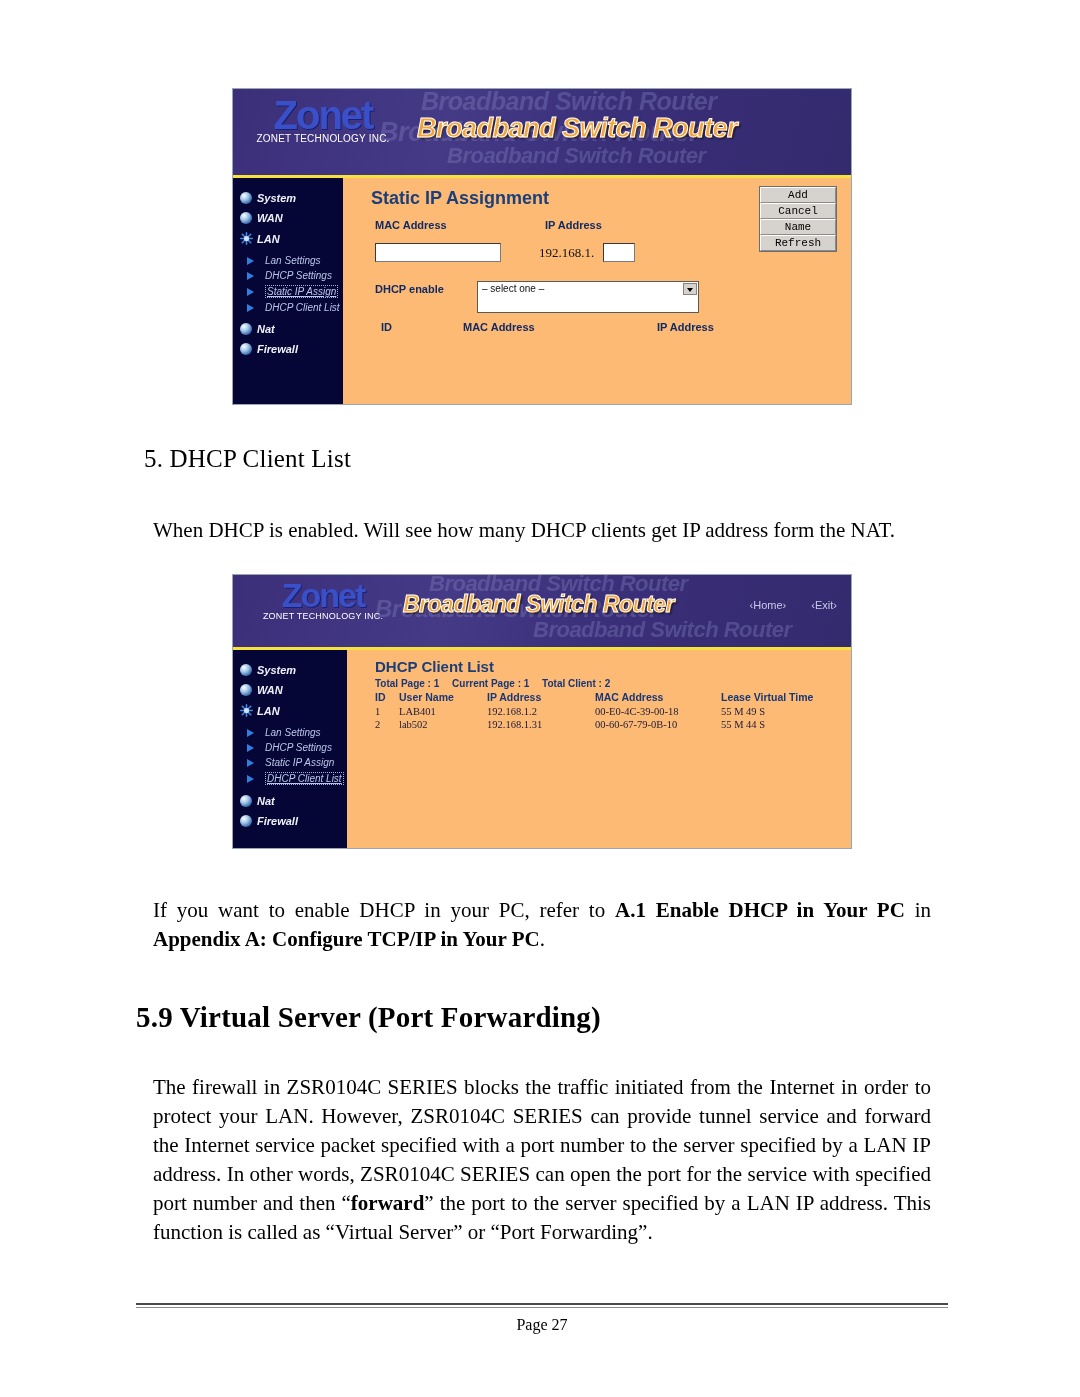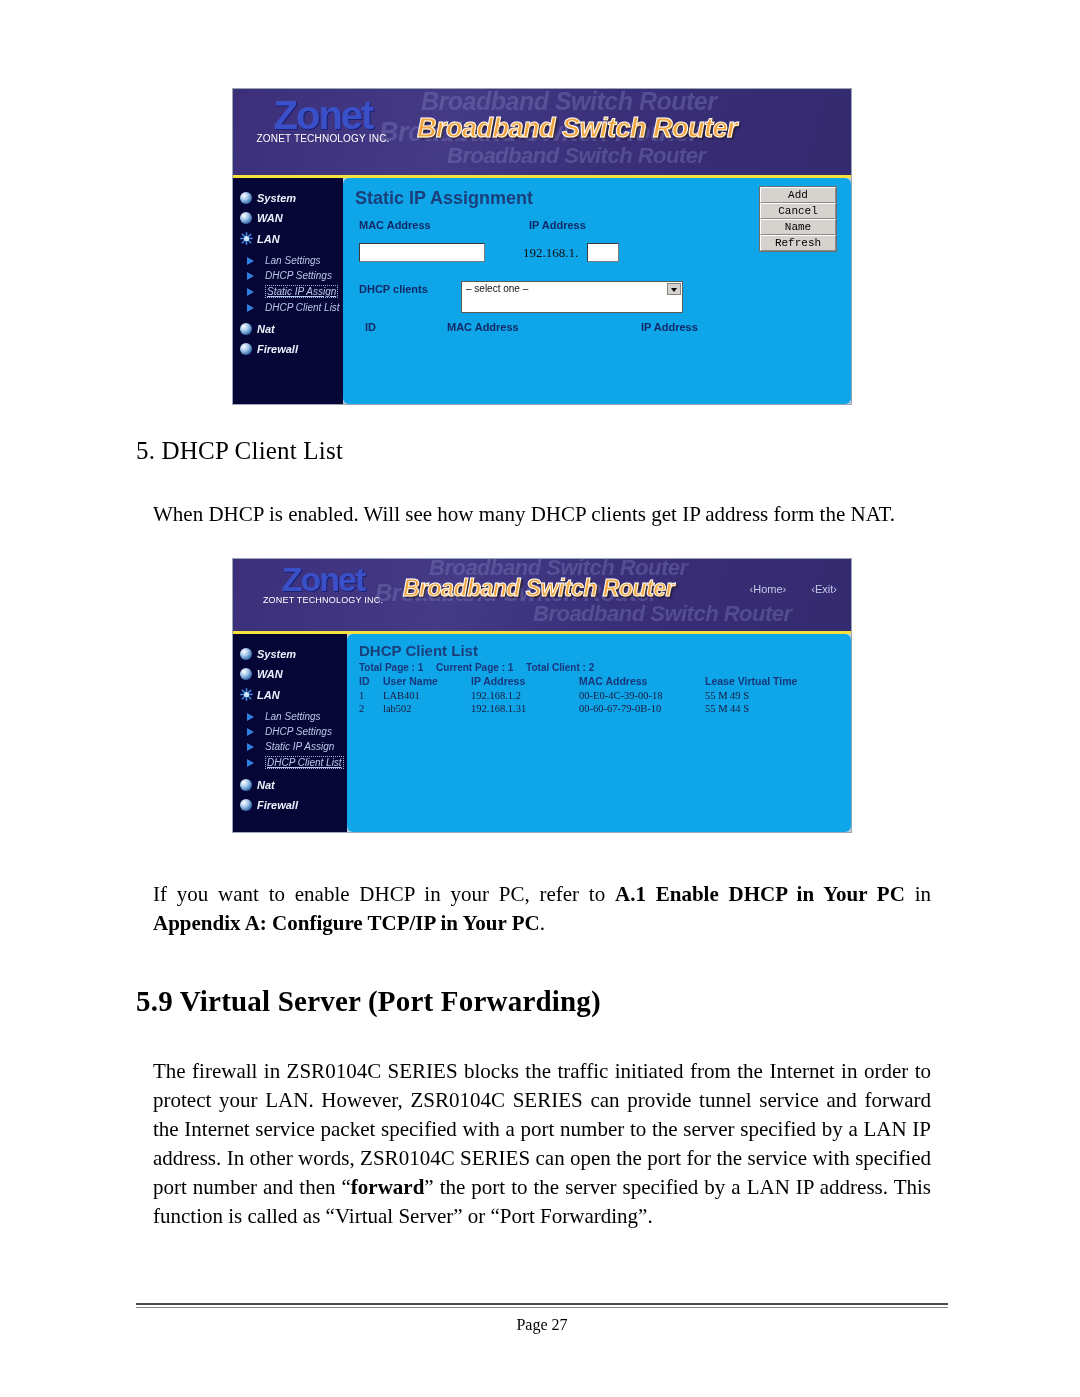--- a/index.html
+++ b/index.html
@@ -178,25 +178,24 @@
     flex: 0 0 7px;
   }
   .side-sub.active span.lbl {
     border: 1px dotted #9fb2dd;
     text-decoration: underline;
     padding: 0 1px;
   }
 
   .rs-content {
     flex: 1 1 auto;
-    background: #0ea5e9;
-    padding: 10px 12px 14px 12px;
+    background: #fdba74;
+    padding: 10px 12px 14px 28px;
     position: relative;
     box-sizing: border-box;
-    border-radius: 6px;
   }
 
   .panel-title {
     font-family: "Liberation Sans", sans-serif;
     font-weight: bold;
     font-size: 18px;
     color: #1b3f7a;
     margin: 0 0 10px 0;
   }
   .panel-title.small {
@@ -309,21 +308,21 @@
     color: #1a1a3a;
     padding: 1px 0;
     white-space: nowrap;
   }
 
   
   .h-sub {
     font-family: "Liberation Serif", serif;
     font-size: 25px;
     font-weight: normal;
-    margin: 0;
+    margin: 8px;
     letter-spacing: 0.2px;
   }
   .h-main {
     font-family: "Liberation Serif", serif;
     font-size: 29px;
     font-weight: bold;
     margin: 0;
     letter-spacing: 0.2px;
   }
   p.body {
@@ -435,21 +434,21 @@
             <span class="col-head" style="position:absolute; left:174px; top:0;">IP Address</span>
           </div>
 
           <div class="field-row">
             <input class="txtbox" style="position: absolute; left: 4px; top: 2px; width: 120px;" type="text" value="">
             <span class="ipprefix" style="position:absolute; left:168px; top:4px;">192.168.1.</span>
             <input class="txtbox" style="position: absolute; left: 232px; top: 2px; width: 26px;" type="text" value="">
           </div>
 
           <div style="position:relative; height:30px; margin-top:12px;">
-            <span class="col-head" style="position:absolute; left:4px; top:4px;">DHCP clients</span>
+            <span class="col-head" style="position:absolute; left:4px; top:4px;">DHCP enable</span>
             <div class="selectbox" style="position:absolute; left:106px; top:2px; width:222px;">
               <span>– select one –</span>
               <span class="sel-arrow"></span>
             </div>
           </div>
 
           <div style="position:relative; height:26px; margin-top:12px;">
             <span class="col-head" style="position:absolute; left:10px; top:0;">ID</span>
             <span class="col-head" style="position:absolute; left:92px; top:0;">MAC Address</span>
             <span class="col-head" style="position:absolute; left:286px; top:0;">IP Address</span>

